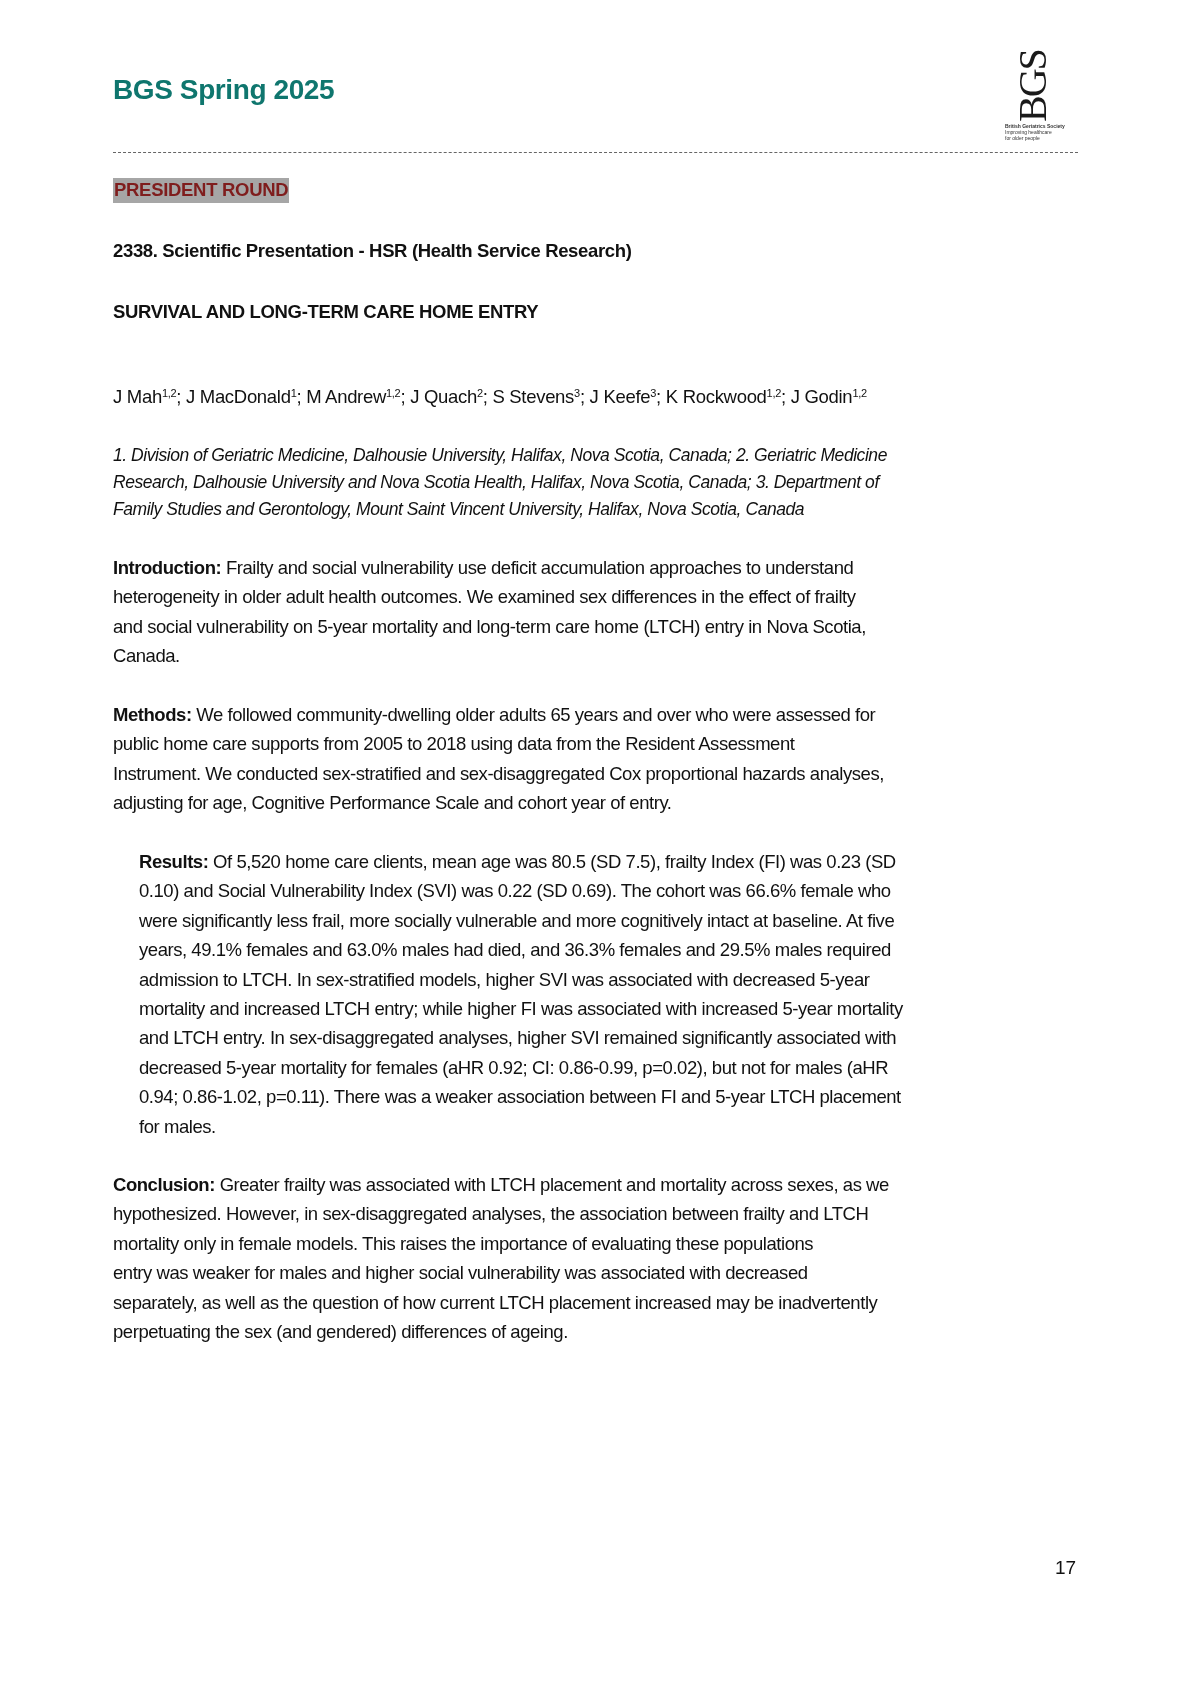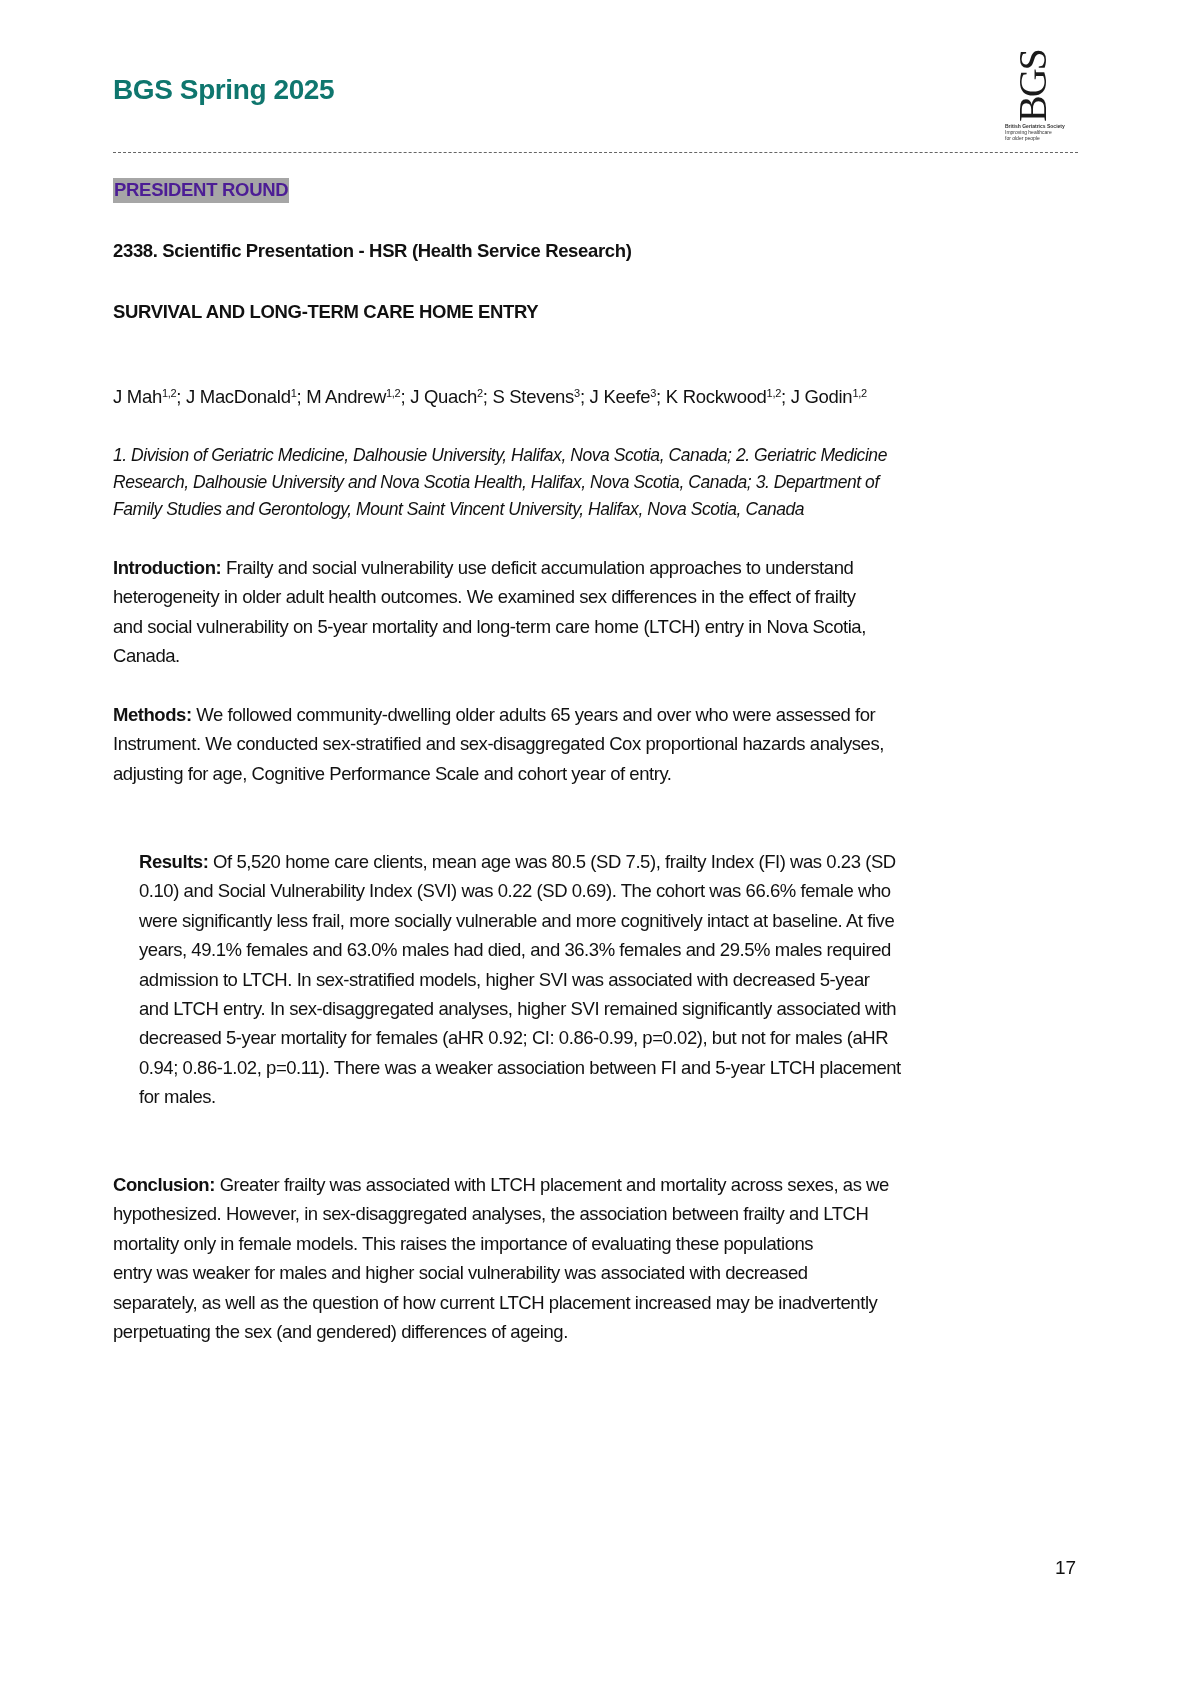--- a/index.html
+++ b/index.html
@@ -6,21 +6,21 @@
   body { width: 1190px; height: 1684px; position: relative; overflow: hidden;
          font-family: "Liberation Sans", sans-serif; color: #111111; }
   .abs { position: absolute; }
   .title { left: 113px; top: 74px; font-size: 28px; font-weight: bold; letter-spacing: -0.4px; color: #0f766e; }
   .logo { left: 1003px; top: 50px; width: 80px; height: 90px; }
   .logo-letters { position: absolute; left: 6px; top: 2px; font-family: "Liberation Serif", serif; font-size: 40px;
                   transform: rotate(-90deg); transform-origin: left top; top: 72px; letter-spacing: -2px; color: #1a1a1a; }
   .logo-sub { position: absolute; left: 2px; top: 73px; font-size: 5px; line-height: 6px; color: #333; white-space: nowrap; }
   .logo-sub b { font-weight: bold; }
   .rule { left: 113px; top: 152px; width: 965px; height: 0; border-top: 1.5px dashed #666; }
-  .badge { left: 113px; top: 178px; background: #a6a6a6; color: #4c1d95; font-weight: bold; font-size: 18.5px;
+  .badge { left: 113px; top: 178px; background: #a6a6a6; color: #7f1d1d; font-weight: bold; font-size: 18.5px;
            padding: 1px 1px 2px 1px; letter-spacing: -0.3px; }
   .session { left: 113px; top: 240px; font-weight: bold; font-size: 18.5px; letter-spacing: -0.35px; }
   .heading { left: 113px; top: 297px; width: 975px; font-weight: bold; font-size: 18.5px; line-height: 29px; letter-spacing: -0.35px; }
   .authors { left: 113px; top: 386px; font-size: 18.5px; letter-spacing: -0.3px; white-space: nowrap; }
   .authors sup { font-size: 11px; vertical-align: 6px; line-height: 0; }
   .affil { left: 113px; top: 442px; width: 975px; font-style: italic; font-size: 17.5px; line-height: 27px; letter-spacing: -0.45px; }
   .para { left: 113px; width: 980px; font-size: 18.5px; line-height: 29.4px; letter-spacing: -0.45px; }
   .para .lbl { font-weight: bold; }
   .p-intro { top: 553px; }
   .p-methods { top: 700px; }
@@ -62,29 +62,31 @@
 </div>
 
 <div class="abs para p-intro">
     <span class="line"><span class="lbl">Introduction:</span> Frailty and social vulnerability use deficit accumulation approaches to understand</span>
     <span class="line">heterogeneity in older adult health outcomes. We examined sex differences in the effect of frailty</span>
     <span class="line">and social vulnerability on 5-year mortality and long-term care home (LTCH) entry in Nova Scotia,</span>
     <span class="line">Canada.</span>
   </div>
 <div class="abs para p-methods">
     <span class="line"><span class="lbl">Methods:</span> We followed community-dwelling older adults 65 years and over who were assessed for</span>
+    <span class="line">public home care supports from 2005 to 2018 using data from the Resident Assessment</span>
     <span class="line">Instrument. We conducted sex-stratified and sex-disaggregated Cox proportional hazards analyses,</span>
     <span class="line">adjusting for age, Cognitive Performance Scale and cohort year of entry.</span>
   </div>
 <div class="abs para p-results">
     <span class="line"><span class="lbl">Results:</span> Of 5,520 home care clients, mean age was 80.5 (SD 7.5), frailty Index (FI) was 0.23 (SD</span>
     <span class="line">0.10) and Social Vulnerability Index (SVI) was 0.22 (SD 0.69). The cohort was 66.6% female who</span>
     <span class="line">were significantly less frail, more socially vulnerable and more cognitively intact at baseline. At five</span>
     <span class="line">years, 49.1% females and 63.0% males had died, and 36.3% females and 29.5% males required</span>
     <span class="line">admission to LTCH. In sex-stratified models, higher SVI was associated with decreased 5-year</span>
+    <span class="line">mortality and increased LTCH entry; while higher FI was associated with increased 5-year mortality</span>
     <span class="line">and LTCH entry. In sex-disaggregated analyses, higher SVI remained significantly associated with</span>
     <span class="line">decreased 5-year mortality for females (aHR 0.92; CI: 0.86-0.99, p=0.02), but not for males (aHR</span>
     <span class="line">0.94; 0.86-1.02, p=0.11). There was a weaker association between FI and 5-year LTCH placement</span>
     <span class="line">for males.</span>
   </div>
 <div class="abs para p-concl">
     <span class="line"><span class="lbl">Conclusion:</span> Greater frailty was associated with LTCH placement and mortality across sexes, as we</span>
     <span class="line">hypothesized. However, in sex-disaggregated analyses, the association between frailty and LTCH</span>
     <span class="line">mortality only in female models. This raises the importance of evaluating these populations</span>
     <span class="line">entry was weaker for males and higher social vulnerability was associated with decreased</span>

